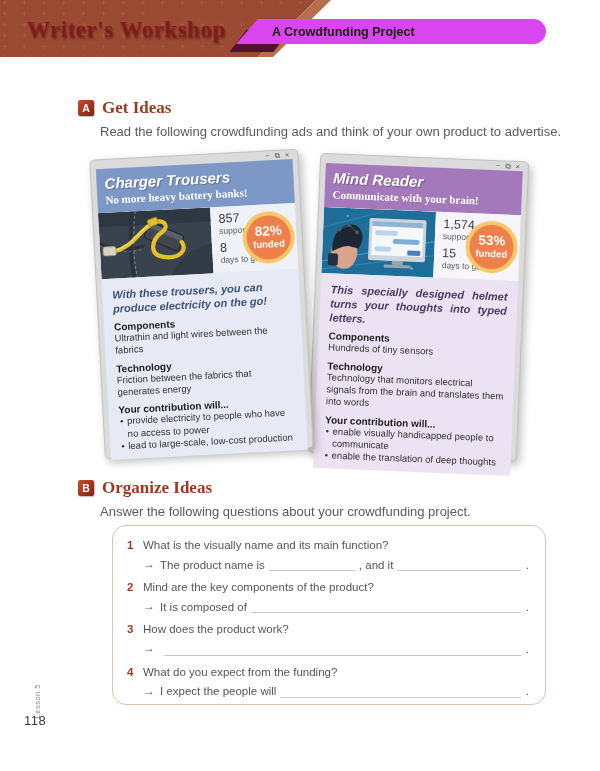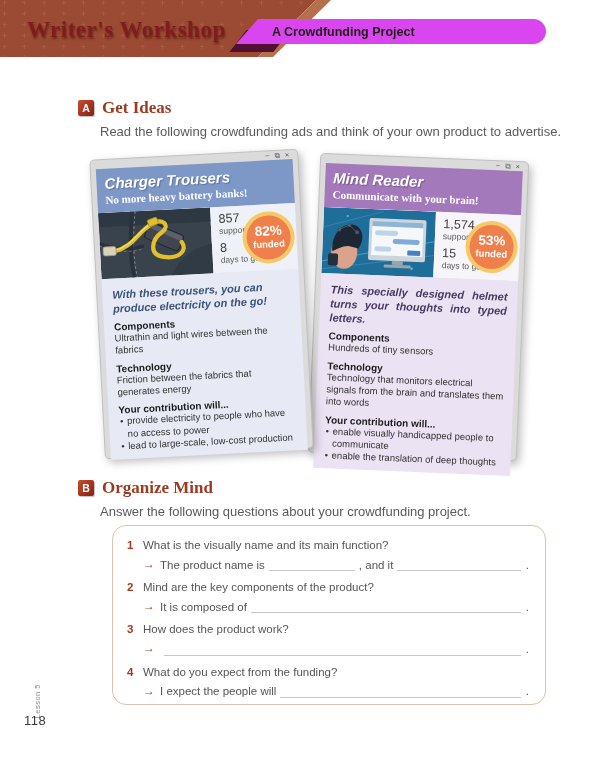--- a/index.html
+++ b/index.html
@@ -259,21 +259,21 @@
       <div class="ad-h">Your contribution will...</div>
       <ul class="ad-ul">
         <li>enable visually handicapped people to communicate</li>
         <li>enable the translation of deep thoughts</li>
       </ul>
     </div>
   </div>
 
   <div class="sec-head" style="top:478px;">
     <span class="sec-badge">B</span>
-    <span class="sec-title">Organize Mind</span>
+    <span class="sec-title">Organize Ideas</span>
   </div>
   <div class="sec-intro" style="top:504px;">Answer the following questions about your crowdfunding project.</div>
 
   <div class="qbox">
 
     <div class="q-block">
       <div class="q-line">
         <span class="q-num">1</span>
         <span>What is the visually name and its main function?</span>
       </div>

